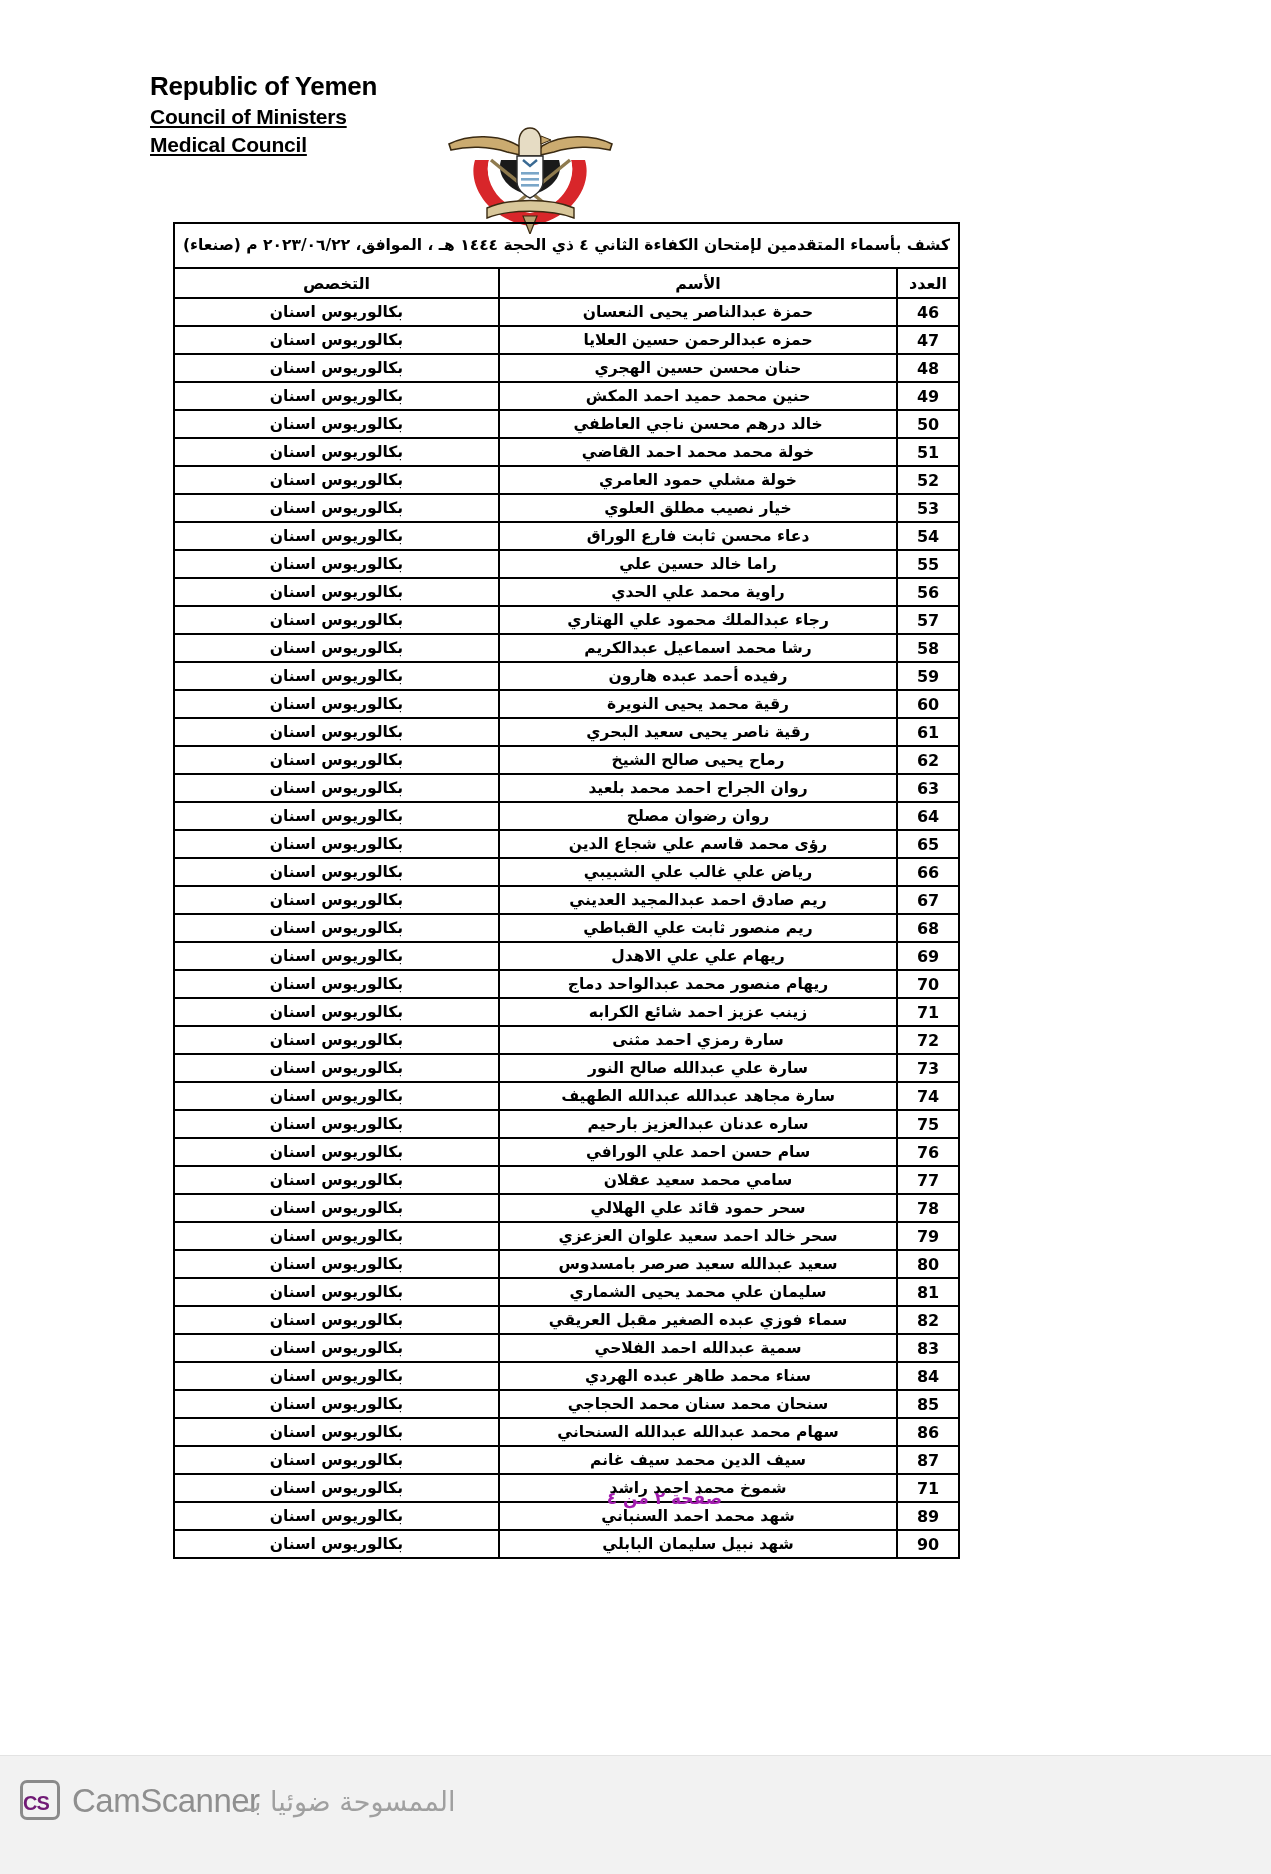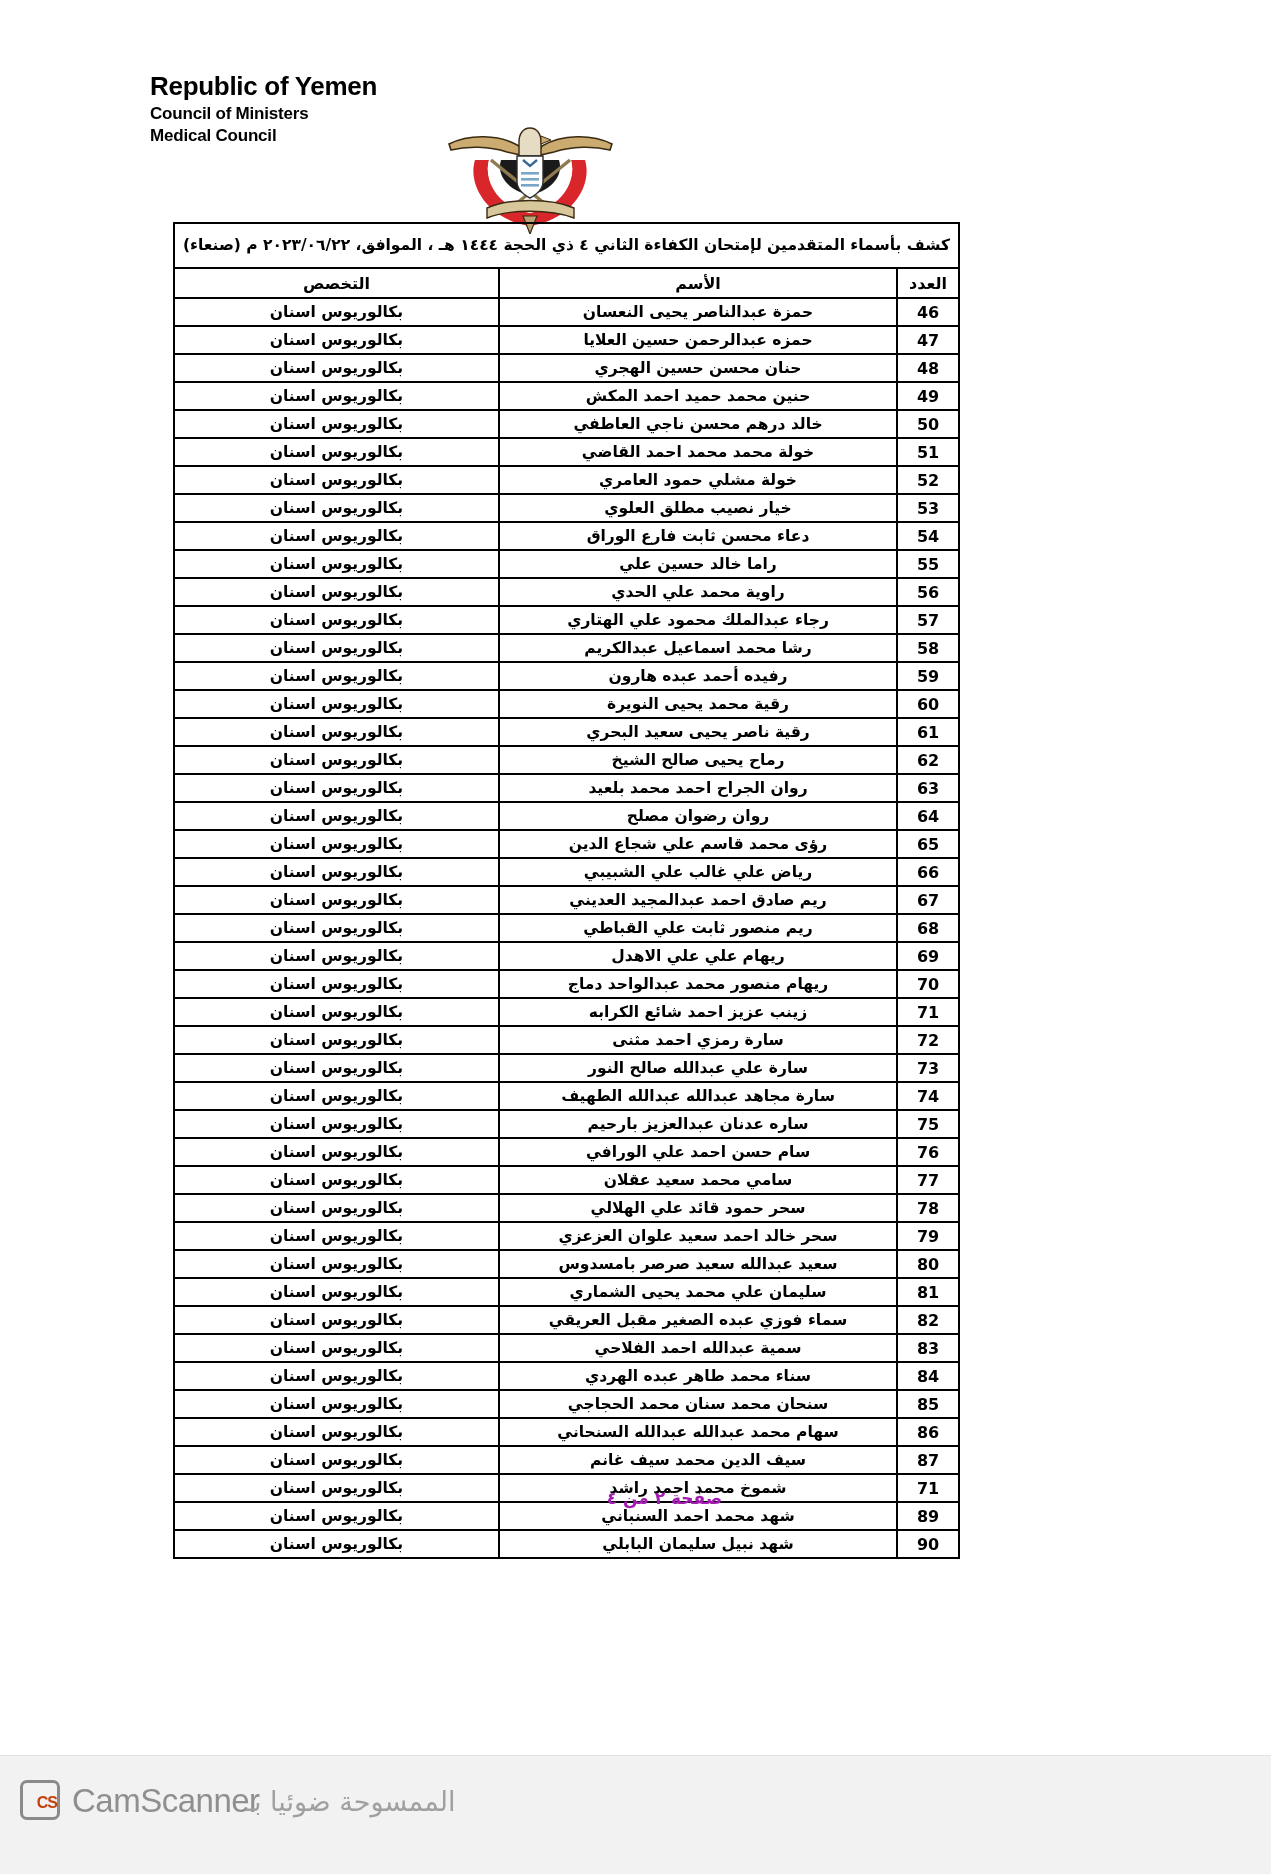--- a/index.html
+++ b/index.html
@@ -41,24 +41,25 @@
     font-family: "Liberation Sans", sans-serif;
   }
   .header-en .line1 {
     font-size: 26px;
     font-weight: bold;
     letter-spacing: -0.3px;
     line-height: 1.25;
   }
   .header-en .line2,
   .header-en .line3 {
-    font-size: 17px;
+    font-size: 21px;
     font-weight: bold;
     letter-spacing: -0.2px;
     line-height: 1.35;
+    text-decoration: underline;
   }
 
   .header-ar {
     position: absolute;
     right: 333px;
     top: 4px;
     text-align: right;
     direction: rtl;
     color: #000;
     font-family: "DejaVu Sans", sans-serif;
@@ -171,26 +172,26 @@
     border-top: 1px solid #e3e3e3;
   }
   .cs-logo {
     position: absolute;
     left: 20px;
     top: 24px;
     width: 40px;
     height: 40px;
     border: 3px solid #8a8a8a;
     border-radius: 7px;
-    color: #c2410c;
+    color: #701a75;
     font-family: "Liberation Sans", sans-serif;
-    font-size: 16px;
+    font-size: 20px;
     font-weight: bold;
     line-height: 40px;
-    text-align: right;
+    text-align: left;
     letter-spacing: -1px;
     box-sizing: border-box;
   }
   .cs-text {
     position: absolute;
     left: 72px;
     top: 26px;
     color: #8f8f8f;
     font-family: "Liberation Sans", sans-serif;
     font-size: 33px;

